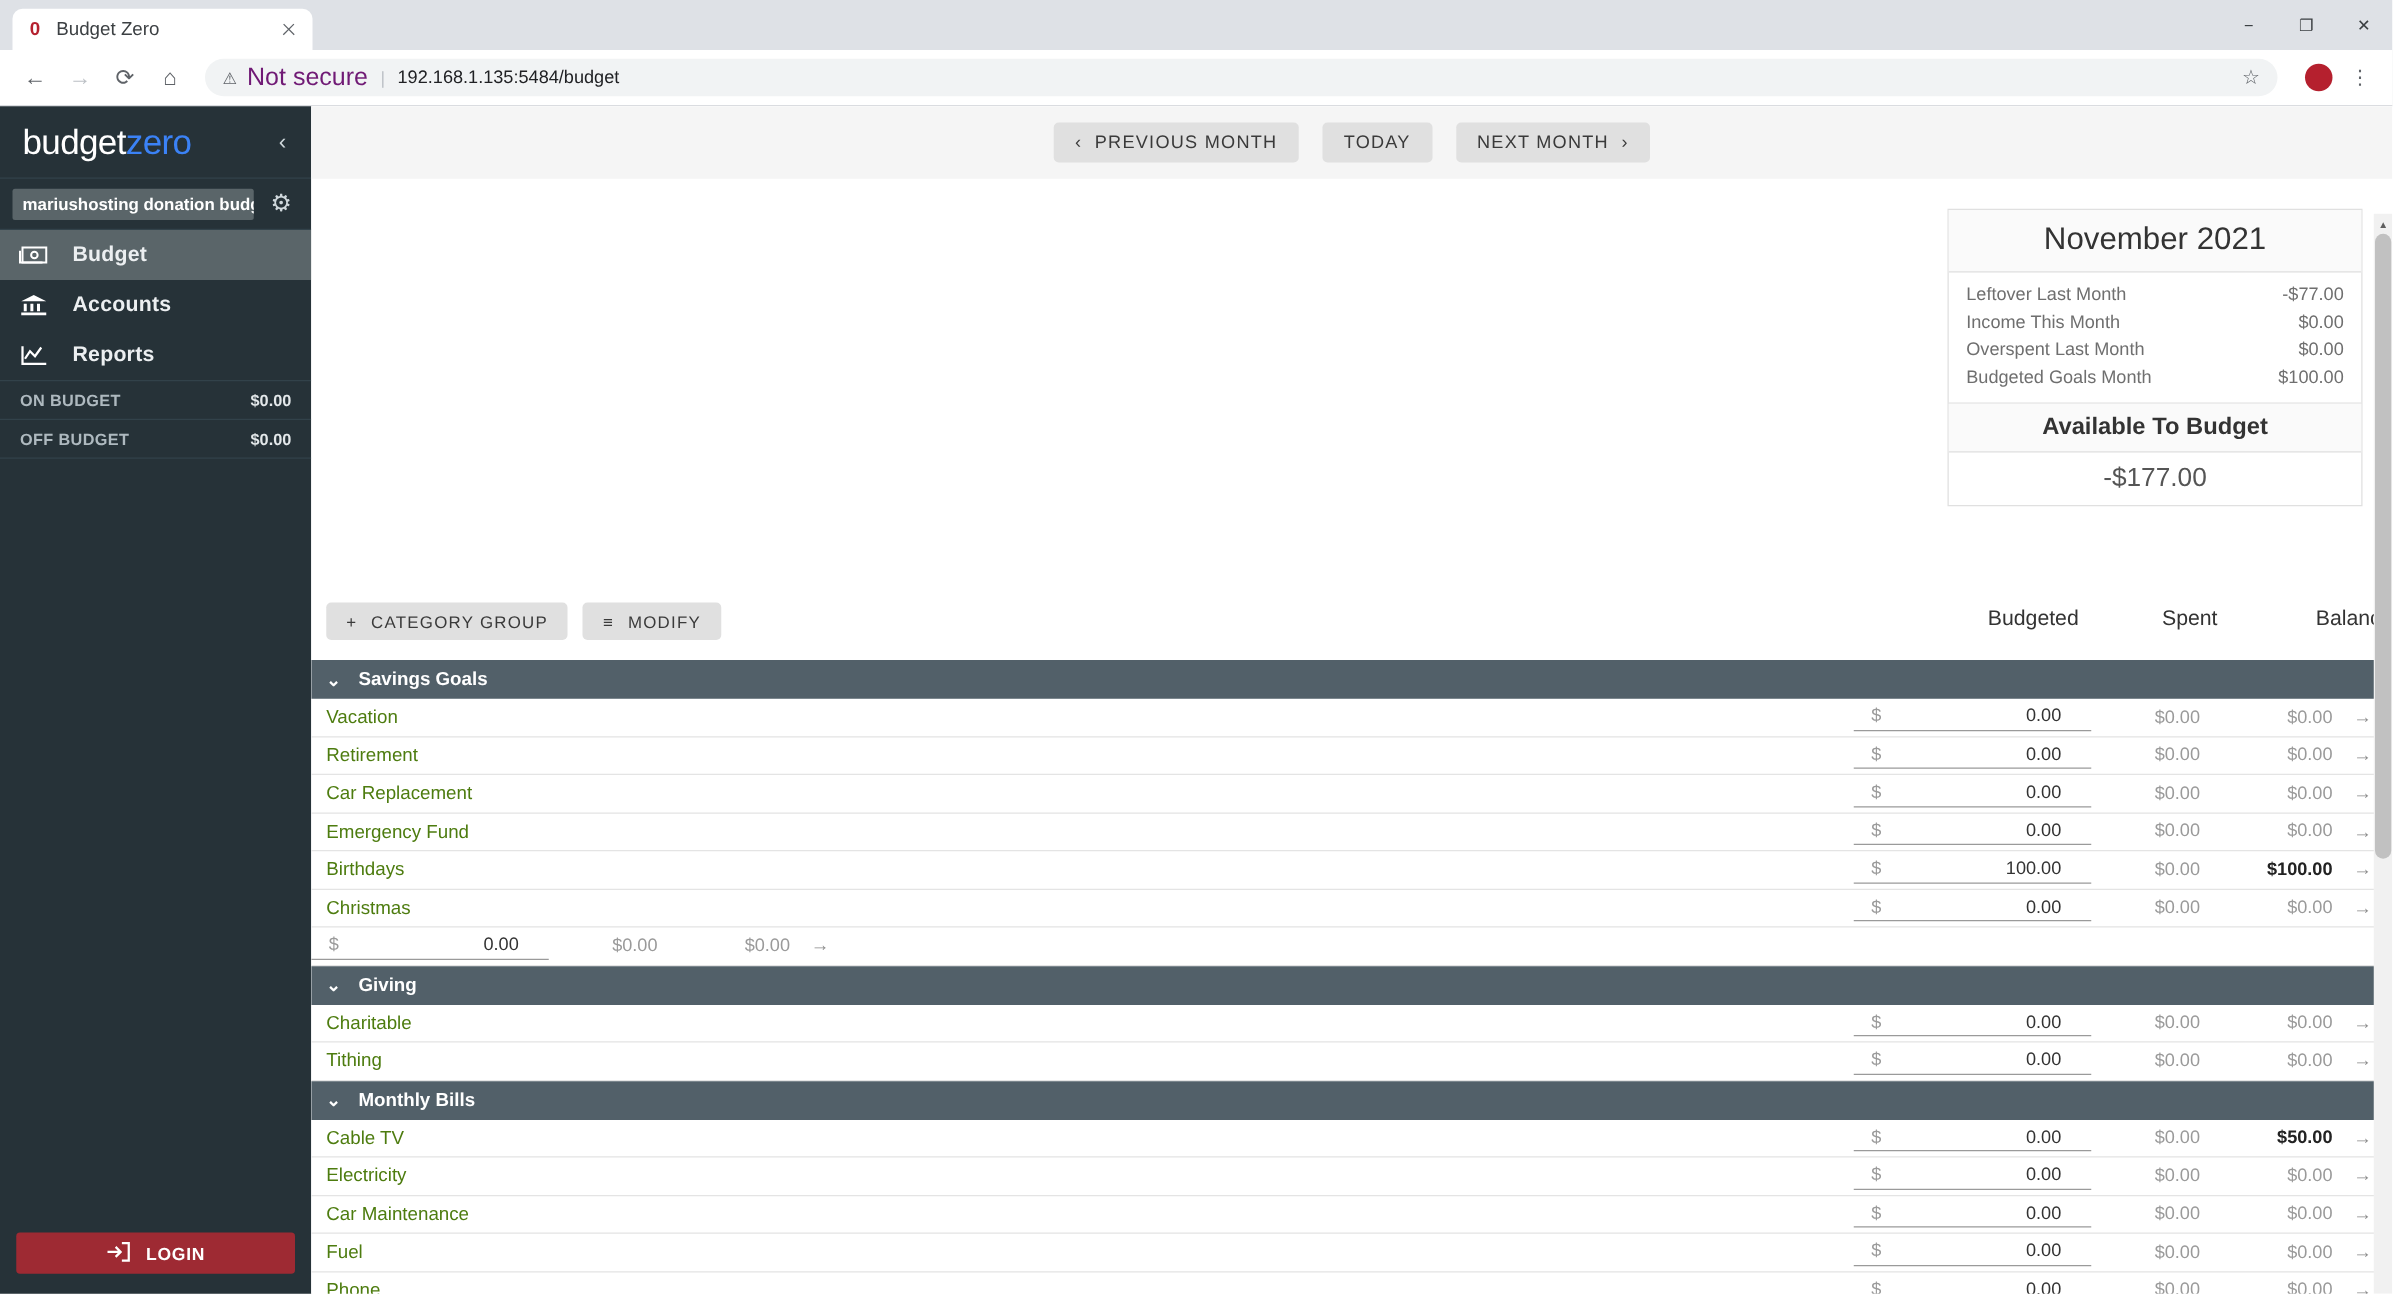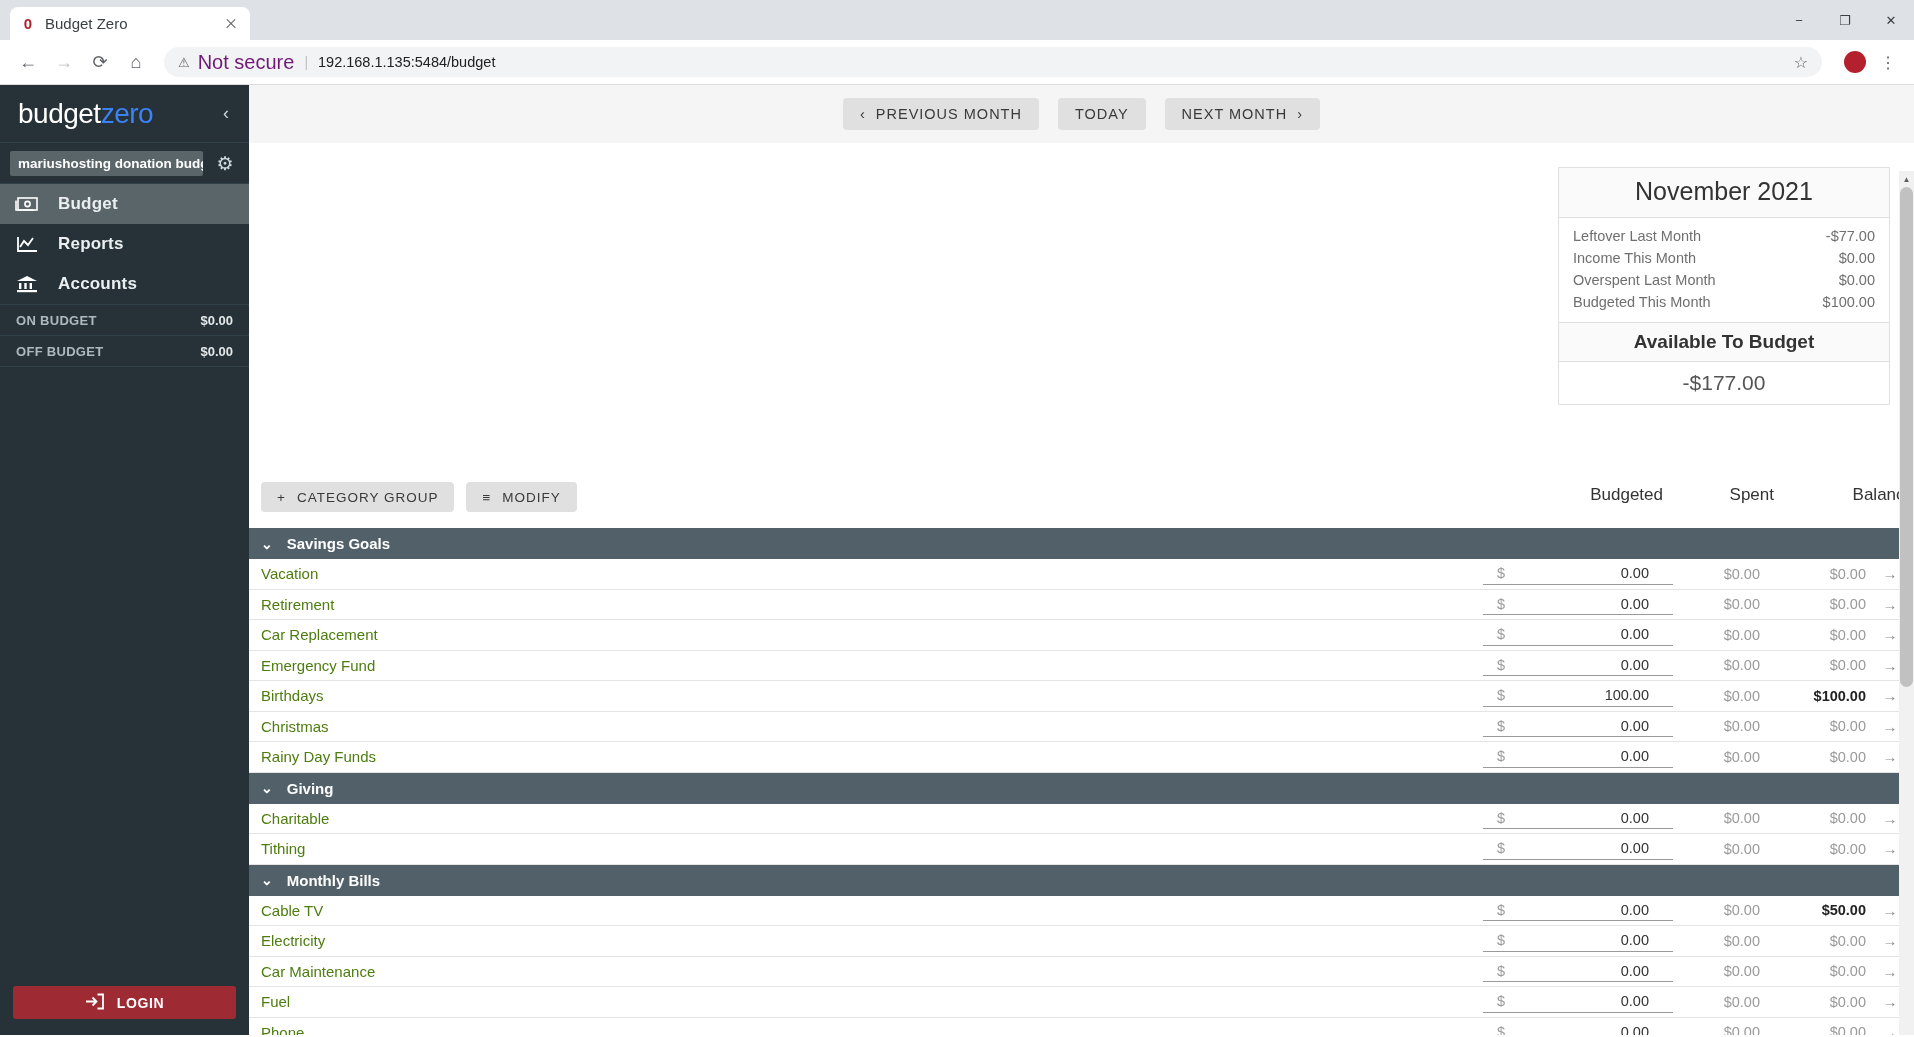--- a/index.html
+++ b/index.html
@@ -286,41 +286,41 @@
             <rect x="3" y="2" width="19" height="12" stroke="#fff" stroke-width="1.6"></rect>
             <circle cx="12.5" cy="8" r="2.6" stroke="#fff" stroke-width="1.6"></circle>
             <path d="M1 4.5v9.5h18" stroke="#fff" stroke-width="1.6"></path>
           </svg>
       </span>
       <span class="ni-label">Budget</span>
     </div>
 
     <div class="nav-item">
       <span class="ni-ico">
-        <svg width="22" height="18" viewBox="0 0 22 18" fill="none" stroke="#fff" stroke-width="1.8">
-            <path d="M2 2v14h19"></path>
-            <path d="M4 12l4-6 4 4 5-7"></path>
-          </svg>
-      </span>
-      <span class="ni-label">Reports</span>
-    </div>
-
-    <div class="nav-item">
-      <span class="ni-ico">
         <svg width="22" height="18" viewBox="0 0 22 18" fill="#fff">
             <path d="M11 1 1 6h20L11 1z"></path>
             <rect x="3" y="8" width="2.4" height="6"></rect>
             <rect x="8.3" y="8" width="2.4" height="6"></rect>
             <rect x="13.6" y="8" width="2.4" height="6"></rect>
             <rect x="1" y="15" width="20" height="2.2"></rect>
           </svg>
       </span>
       <span class="ni-label">Accounts</span>
     </div>
 
+    <div class="nav-item">
+      <span class="ni-ico">
+        <svg width="22" height="18" viewBox="0 0 22 18" fill="none" stroke="#fff" stroke-width="1.8">
+            <path d="M2 2v14h19"></path>
+            <path d="M4 12l4-6 4 4 5-7"></path>
+          </svg>
+      </span>
+      <span class="ni-label">Reports</span>
+    </div>
+
     <div class="bal-row">
       <span class="bl" style="padding-left:14px">ON BUDGET</span>
       <span class="bv">$0.00</span>
     </div>
     <div class="bal-row">
       <span class="bl" style="padding-left:14px">OFF BUDGET</span>
       <span class="bv">$0.00</span>
     </div>
 
     <div class="sidebar-spacer"></div>
@@ -363,21 +363,21 @@
         </div>
         <div class="sc-row">
           <span>Income This Month</span>
           <span class="v">$0.00</span>
         </div>
         <div class="sc-row">
           <span>Overspent Last Month</span>
           <span class="v">$0.00</span>
         </div>
         <div class="sc-row">
-          <span>Budgeted This Month</span>
+          <span>Budgeted Goals Month</span>
           <span class="v">$100.00</span>
         </div>
       </div>
       <div class="sc-avail">Available To Budget</div>
       <div class="sc-amount">-$177.00</div>
     </div>
 
     <div class="action-bar">
       <div class="act-btn">
         <span>+</span>
@@ -454,21 +454,20 @@
           <div class="cat-name">Christmas</div>
           <div class="cell-budget">
             <span class="dol">$</span>
             <span class="amt">0.00</span>
           </div>
           <div class="cell-spent">$0.00</div>
           <div class="cell-balance">$0.00</div>
           <div class="cell-arrow">→</div>
         </div>
         <div class="cat-row">
-          <div class="cat-name">Rainy Day Funds</div>
           <div class="cell-budget">
             <span class="dol">$</span>
             <span class="amt">0.00</span>
           </div>
           <div class="cell-spent">$0.00</div>
           <div class="cell-balance">$0.00</div>
           <div class="cell-arrow">→</div>
         </div>
         <div class="group-head">
           <span class="chev">⌄</span>

